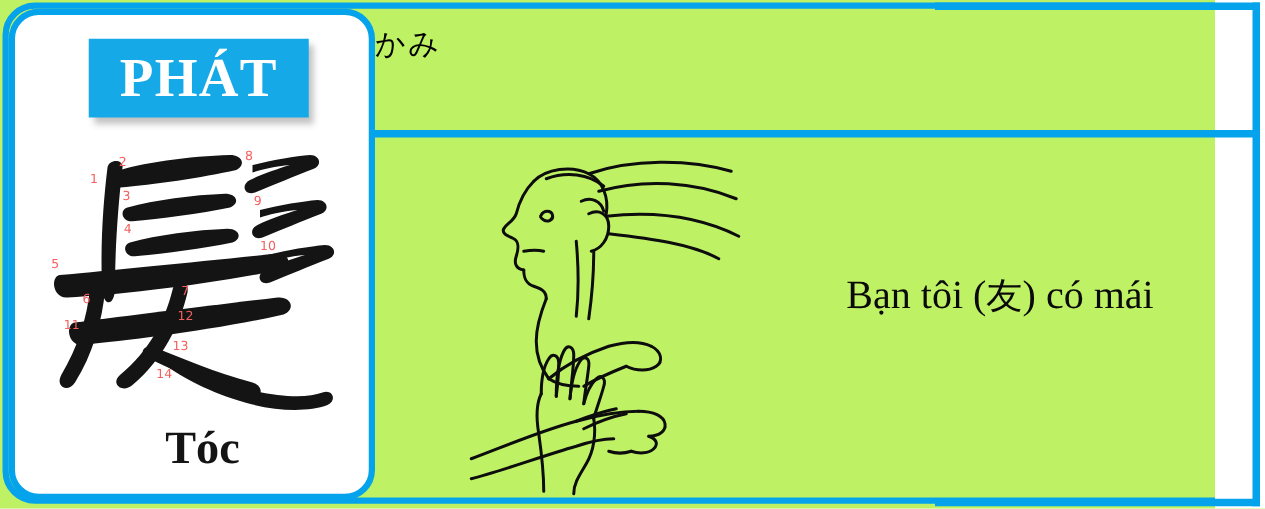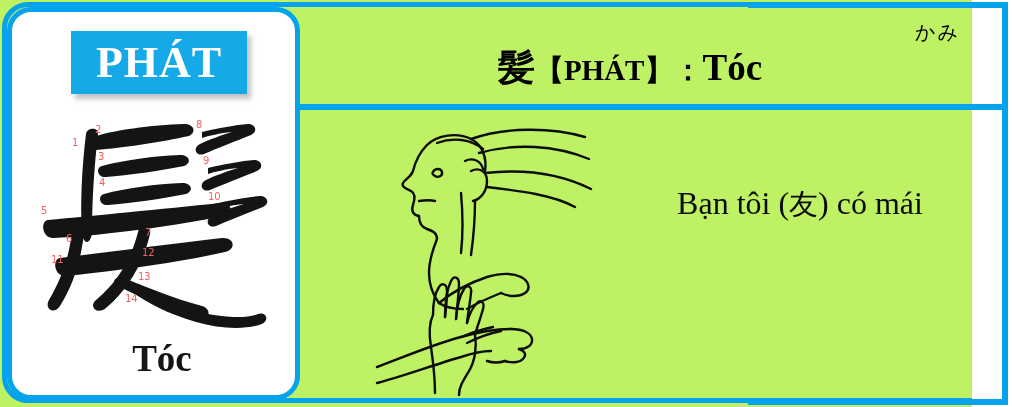--- a/index.html
+++ b/index.html
@@ -133,23 +133,23 @@
     top: 0;
     width: 705px;
     height: 97px;
   }
 
   .furigana {
     position: absolute;
     left: 0;
     top: 12px;
     width: 660px;
-    text-align: right;
+    text-align: left;
     font-family: "DejaVu Sans", "Liberation Sans", sans-serif;
-    font-size: 20px;
+    font-size: 24px;
     color: #000000;
     letter-spacing: 2px;
   }
   .headword {
     position: absolute;
     left: 0;
     top: 36px;
     width: 660px;
     text-align: center;
     font-family: "Liberation Serif", "DejaVu Serif", serif;
@@ -190,21 +190,21 @@
     color: #0a0a0a;
   }
   .sentence .hl {
     color: #ee0000;
     font-weight: bold;
   }
   .sentence .kj {
     font-family: "DejaVu Sans", "Liberation Sans", sans-serif;
     font-size: 29px;
   }
-  .sentence-line { white-space: nowrap; }
+  .sentence-line { white-space: nowrap; margin-top: 32px; }
 </style>
 </head>
 <body>
 
 <div id="root">
 
   <div class="outer-frame"></div>
   <div class="outer-frame-right-patch"></div>
   <div class="outer-right-bar"></div>
   <div class="outer-top-bar"></div>
@@ -259,23 +259,20 @@
       </svg>
     </div>
 
     <div class="toc-label">Tóc</div>
   </div>
 
   <div class="right-panel">
 
     <div class="header-zone">
       <div class="furigana">かみ</div>
-      <div class="headword">
-        <span>髪</span><span class="rom">【</span><span class="rom">PHÁT</span><span class="rom">】</span><span class="rom">：</span><span>Tóc</span>
-      </div>
     </div>
 
     <div class="divider-h"></div>
 
     <div class="illustration">
       <svg viewBox="0 0 230 285" xmlns="http://www.w3.org/2000/svg">
         <g fill="none" stroke="#0d0d0d" stroke-width="2.4" stroke-linecap="round" stroke-linejoin="round">
 
           <path d="M52 30 C62 20 82 17 96 24 C108 30 112 44 110 56"></path>
           <path d="M52 30 C44 38 40 48 38 56 C36 62 30 64 28 68 C26 72 32 74 36 76 C40 78 40 84 38 90 C36 96 38 100 44 101"></path>

